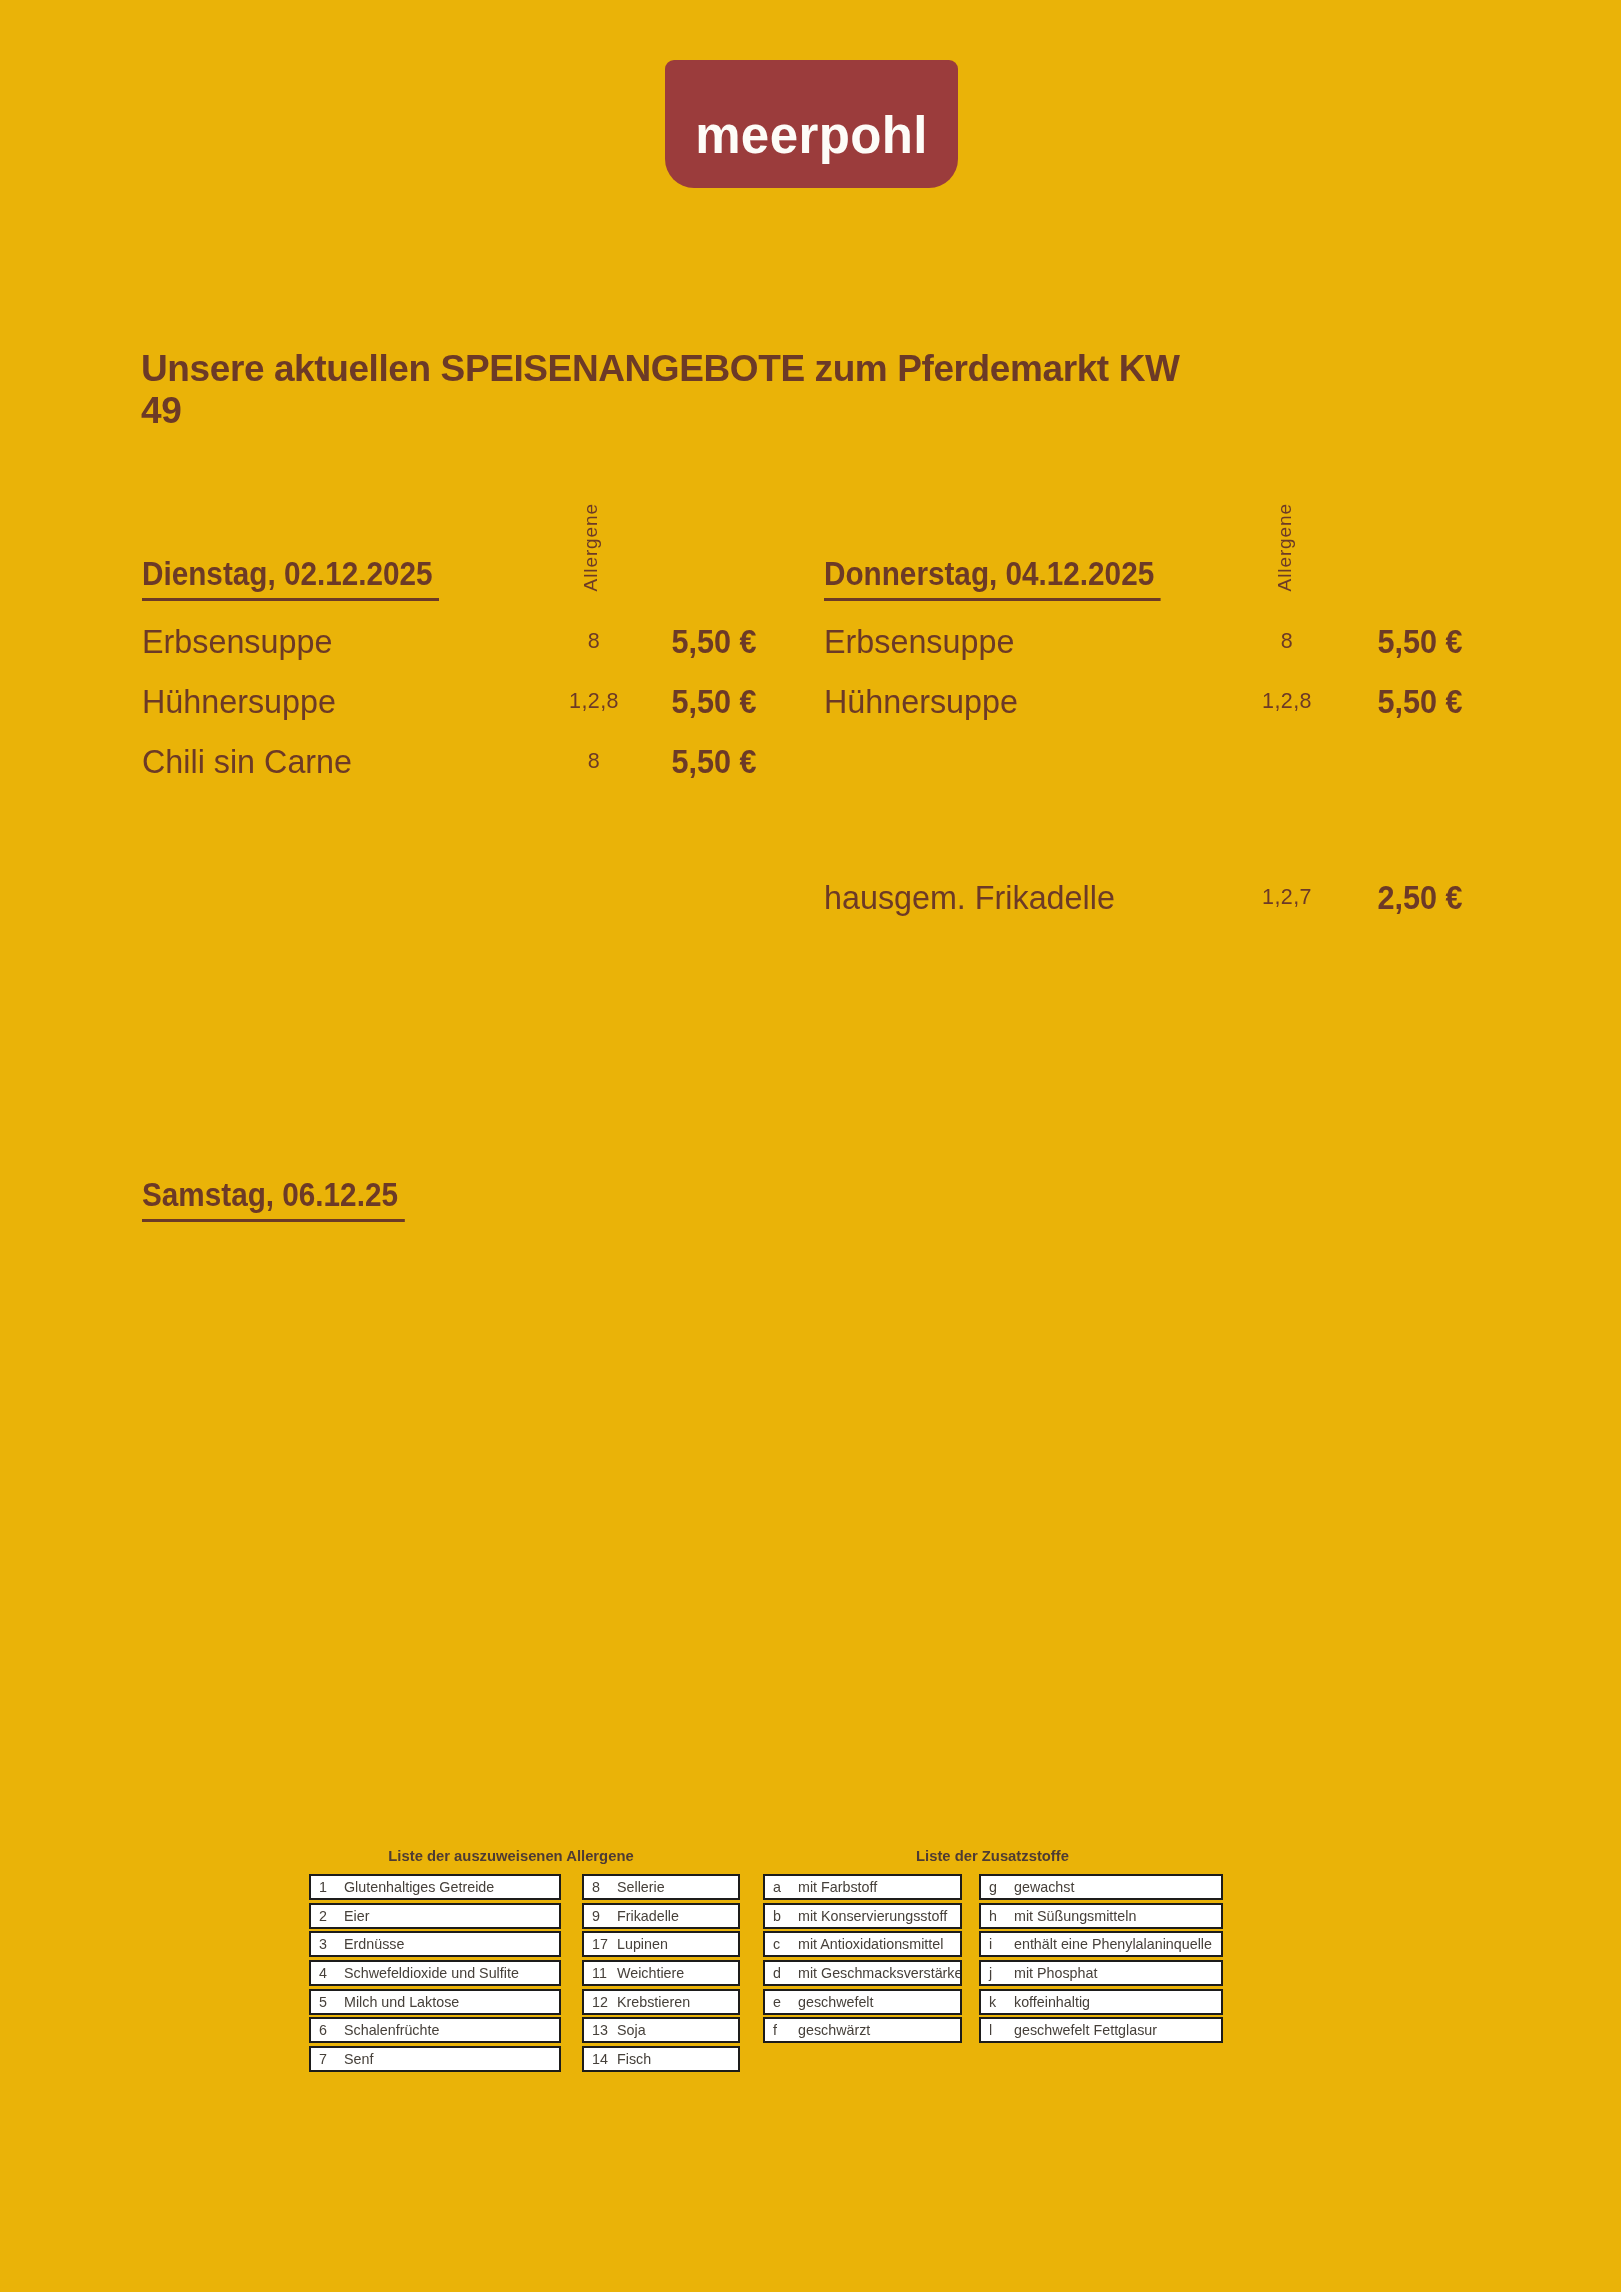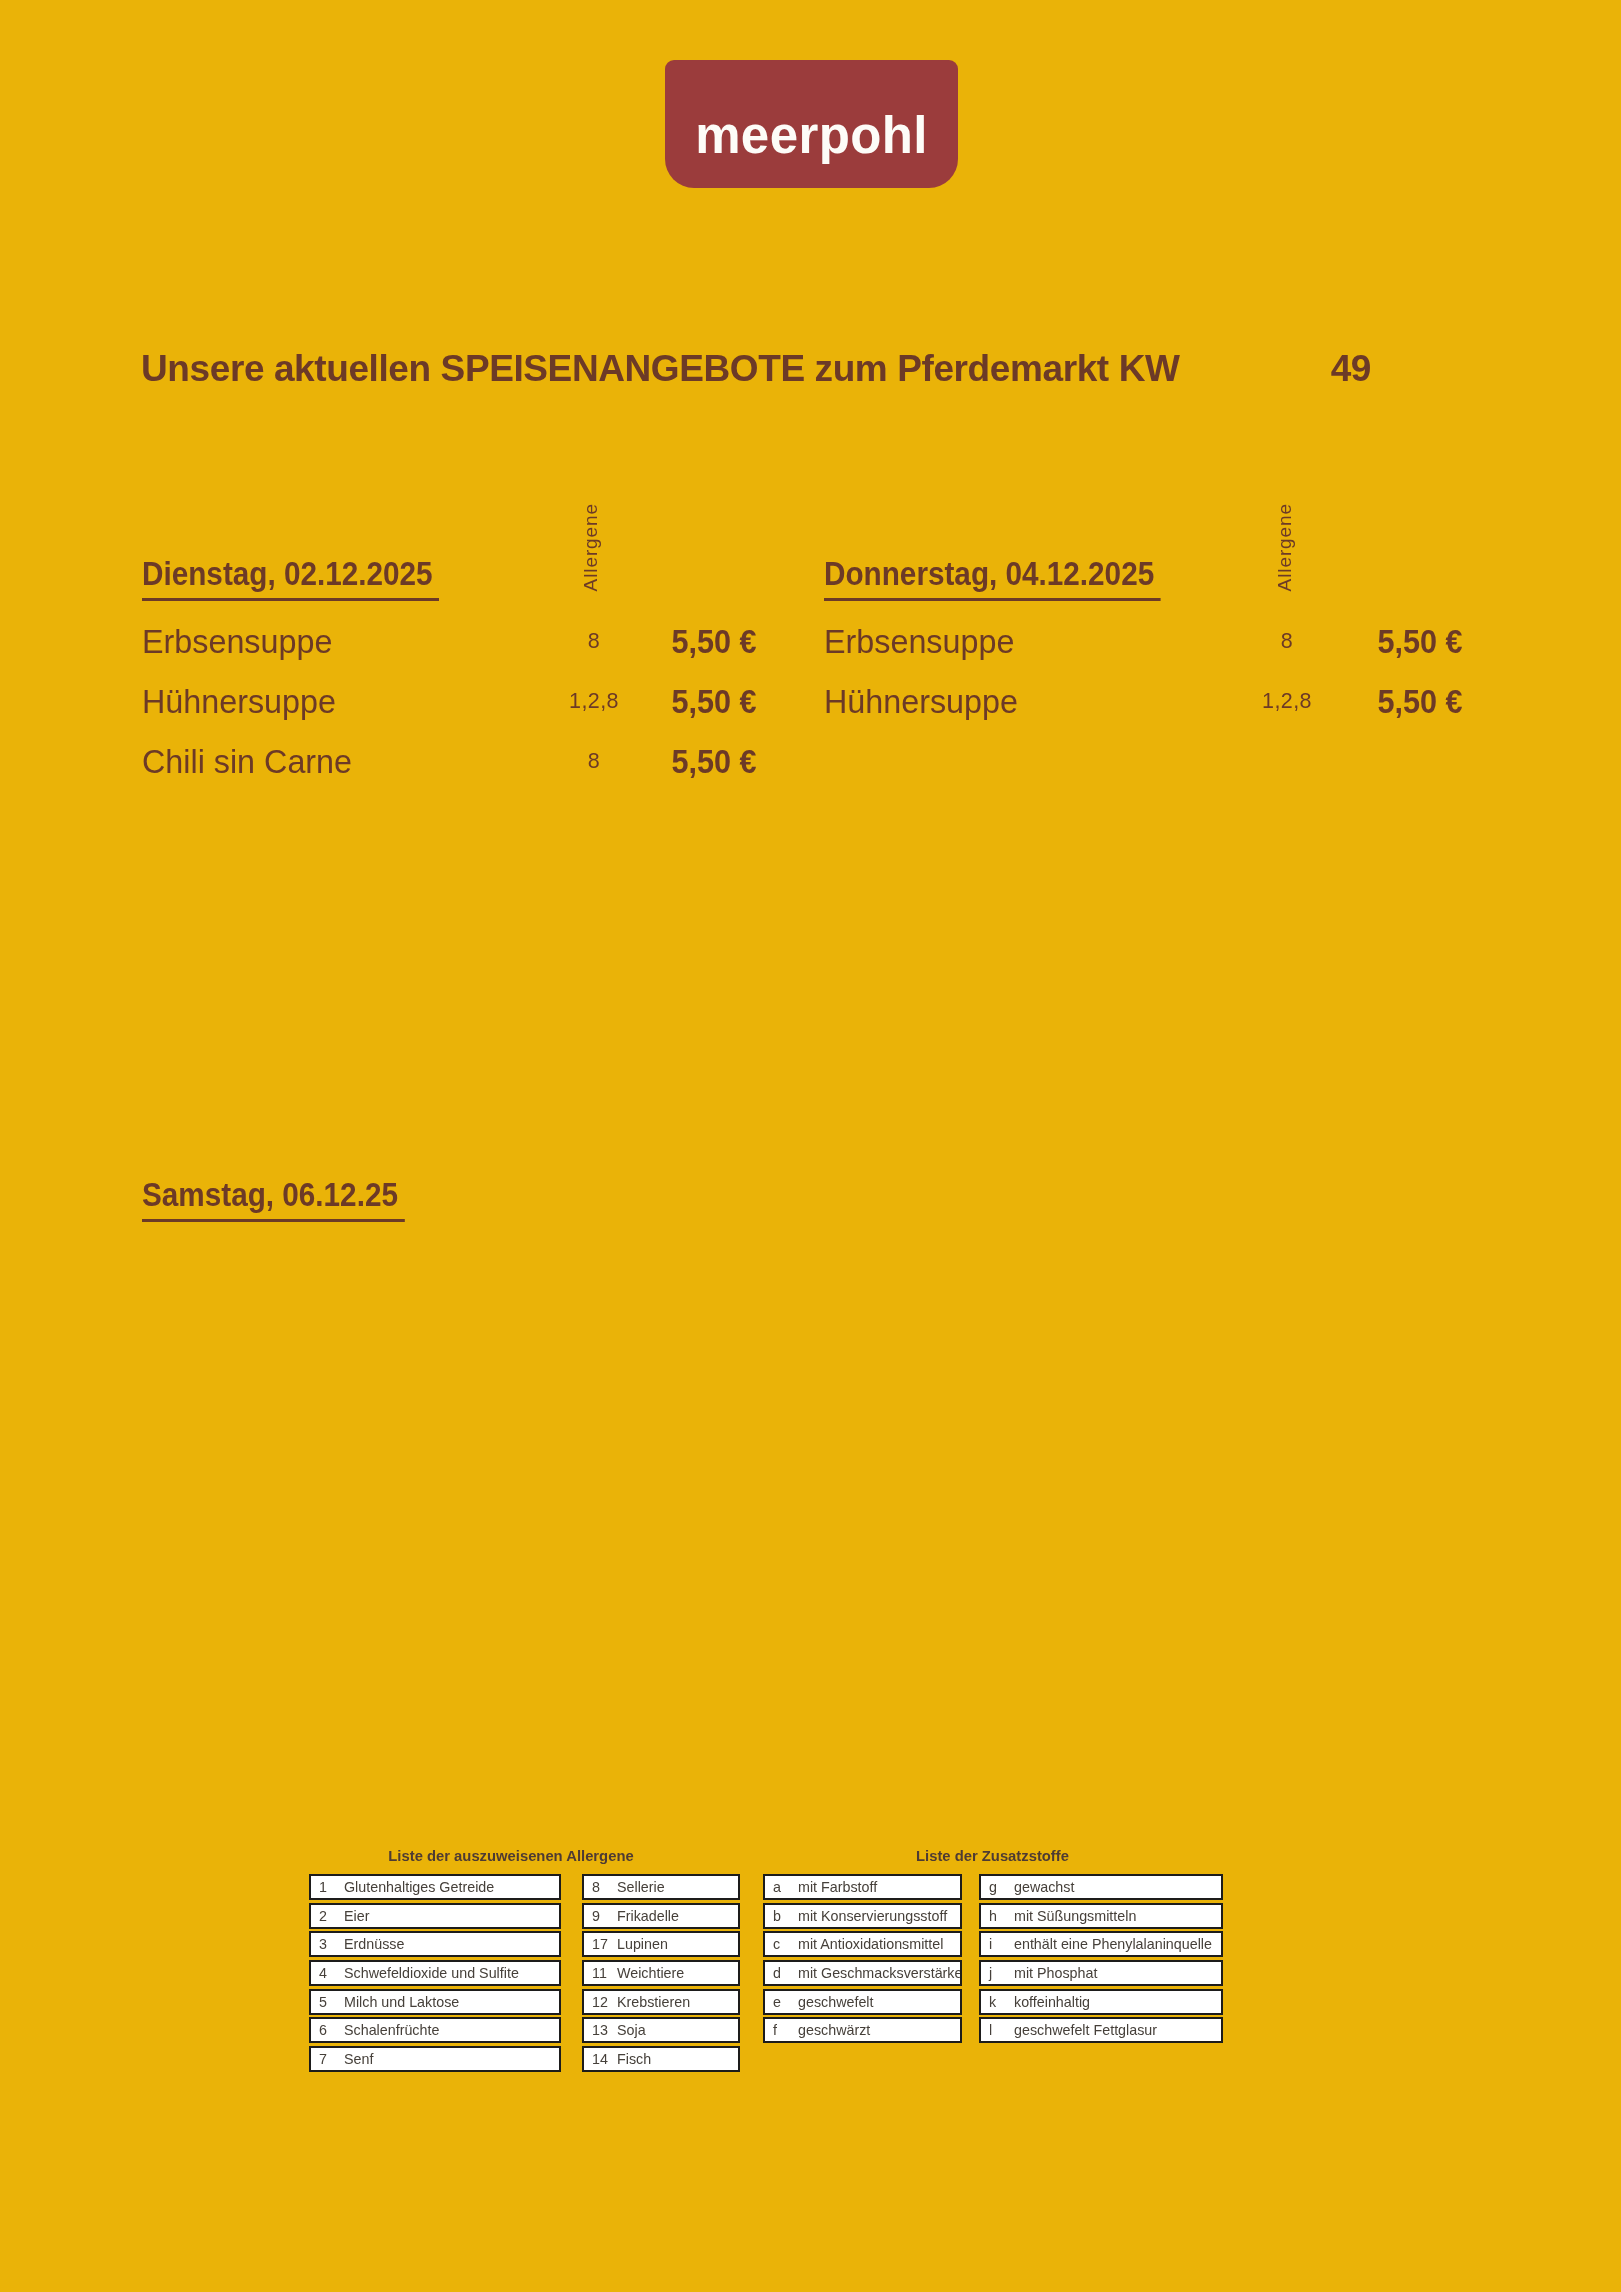--- a/index.html
+++ b/index.html
@@ -36,20 +36,21 @@
     position: absolute;
     left: 141px; top: 348px;
     width: 1230px;
     display: flex;
     justify-content: space-between;
     align-items: flex-start;
     font-size: 37px;
     font-weight: bold;
     letter-spacing: -0.4px;
     white-space: nowrap;
+    flex-direction: column;
   }
 
   
   .allergene-label {
     position: absolute;
     writing-mode: vertical-rl;
     transform: rotate(180deg);
     font-size: 19px;
     letter-spacing: 0.9px;
     color: #6c3a27;
@@ -194,20 +195,27 @@
       <span class="mi-name">Erbsensuppe</span>
       <span class="mi-allerg">8</span>
       <span class="mi-price">5,50 €</span>
     </div>
     <div class="menu-row">
       <span class="mi-name">Hühnersuppe</span>
       <span class="mi-allerg">1,2,8</span>
       <span class="mi-price">5,50 €</span>
     </div>
   </div>
+  <div class="menu-rows frikadelle">
+    <div class="menu-row">
+      <span class="mi-name">hausgem. Frikadelle</span>
+      <span class="mi-allerg">1,2,7</span>
+      <span class="mi-price">2,50 €</span>
+    </div>
+  </div>
 
   <div class="day-header samstag">
     <span class="underlined">Samstag, 06.12.25</span>
   </div>
 
   <div class="ft-header allergens">Liste der auszuweisenen Allergene</div>
   <div class="ft-header additives">Liste der Zusatzstoffe</div>
 
   <div class="ft-table a1">
     <div class="ft-row">

